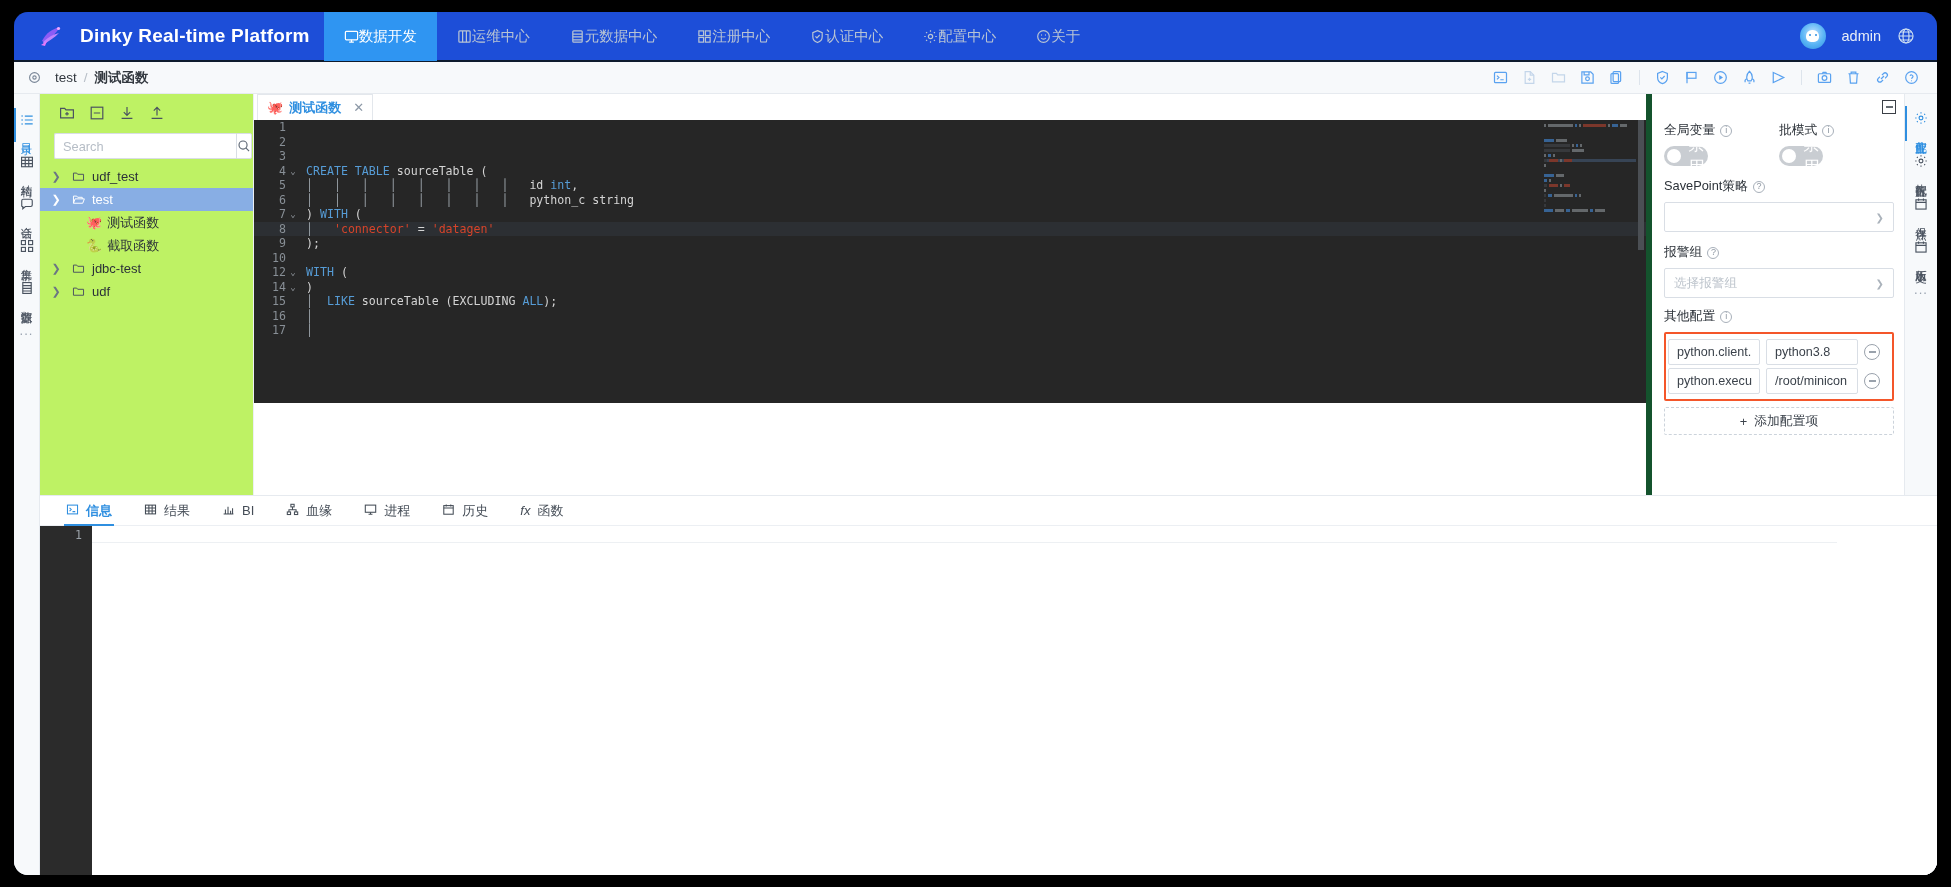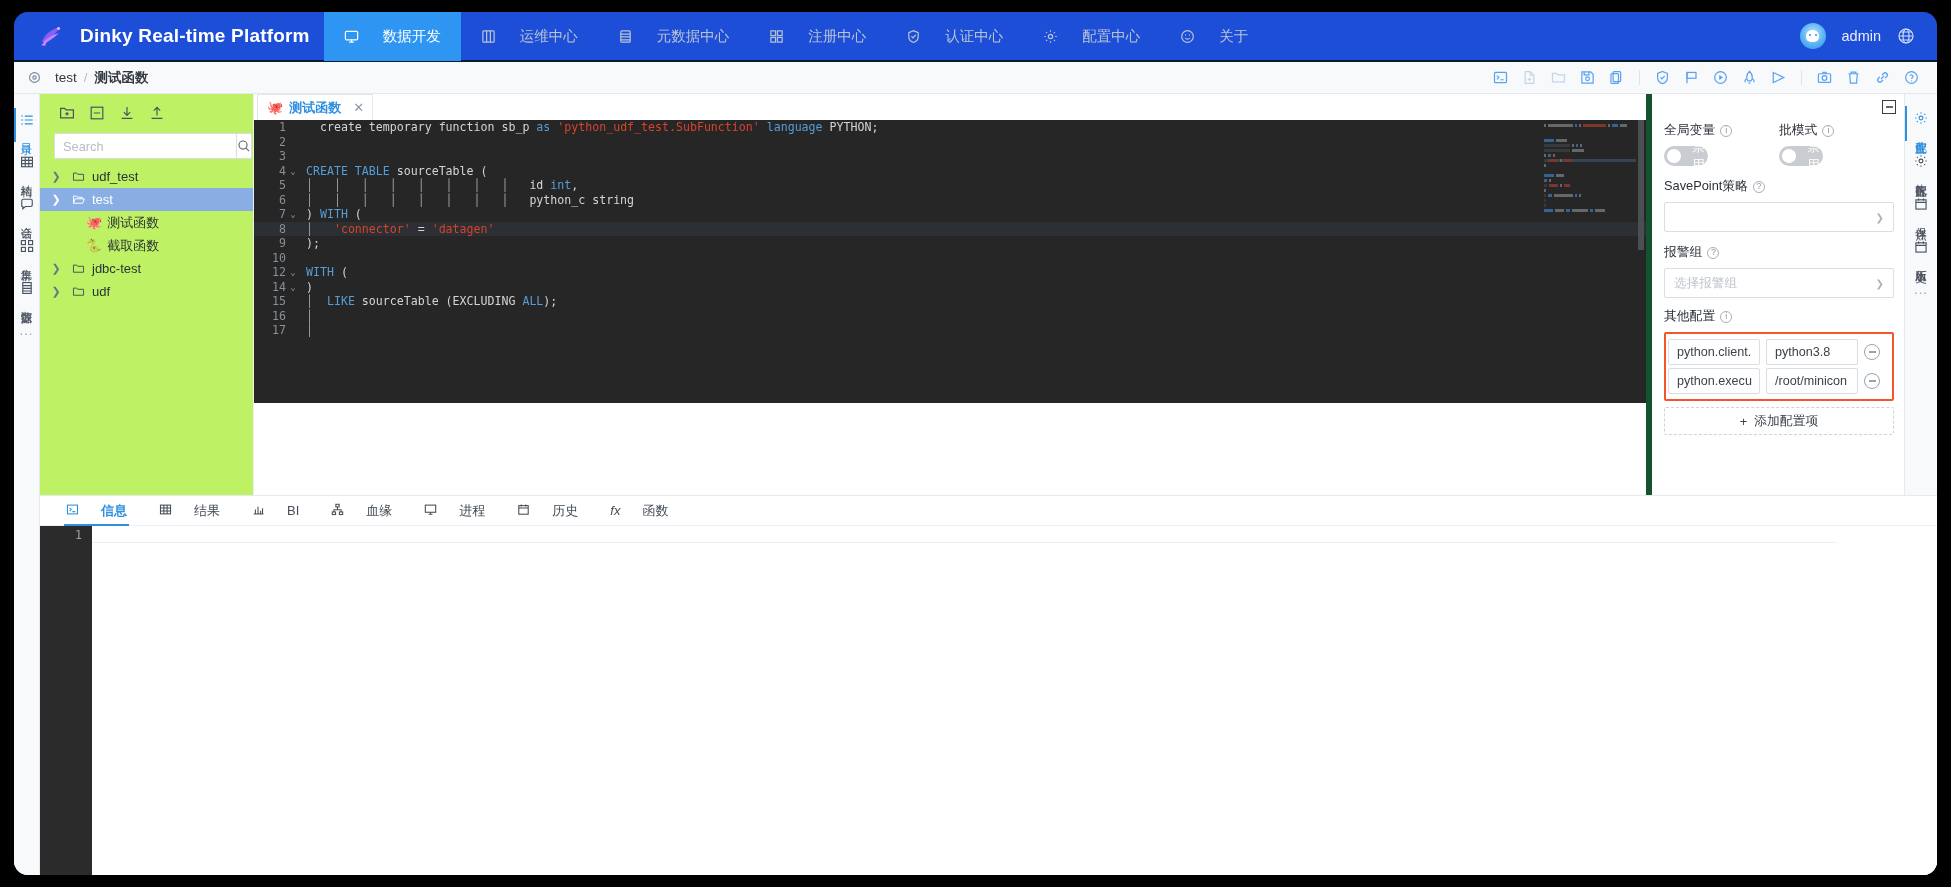--- a/index.html
+++ b/index.html
@@ -26,21 +26,21 @@
   .logo {
     width: 46px; height: 50px; display:flex; align-items:center; justify-content:center;
     margin-left: 14px;
   }
   .brand {
     color: #fff; font-size: 19px; font-weight: 600; letter-spacing: .2px;
     margin-left: 6px; white-space: nowrap;
   }
   .navitems { display: flex; align-items: center; height: 50px; margin-left: 14px; }
   .navitem {
-    display: flex; align-items: center; gap: 24px;
+    display: flex; align-items: center; gap: 0;
     height: 50px; padding: 0 20px;
     color: #b8c4d4; font-size: 14.5px; white-space: nowrap; cursor: pointer;
   }
   .navitem.active { background: #2f95f2; color: #fff; }
   .navitem .ic { display:flex; align-items:center; }
   .navright { margin-left: auto; display:flex; align-items:center; gap: 16px; padding-right: 22px; }
   .avatar {
     width: 26px; height: 26px; border-radius: 50%;
     background: radial-gradient(circle at 50% 40%, #bfe3ff 0%, #59b4f5 55%, #2f8fe0 100%);
     display:flex; align-items:center; justify-content:center;
@@ -157,21 +157,21 @@
   .cfgrow2 { display:flex; }
   .cfgcol { flex:1; }
   .cfglabel { font-size:12.8px; color:#2b3138; display:flex; align-items:center; gap:5px; margin-bottom:7px; }
   .infoic { width:12px; height:12px; border:1px solid #a8b0ba; border-radius:50%; font-size:9px; color:#8d96a1;
             display:flex; align-items:center; justify-content:center; line-height:1; }
   .switch {
     width:44px; height:20px; border-radius:10px; background:#c9cdd2;
     display:flex; align-items:center; padding:0 3px; gap:3px; cursor:pointer;
   }
   .switch .knob { width:14px; height:14px; border-radius:50%; background:#fff; flex:none; }
-  .switch .stext { color:#fff; font-size:13px;font-family:Liberation Serif, serif; }
+  .switch .stext { color:#fff; font-size:17px;font-family:Liberation Serif, serif; }
   .mt12 { margin-top:12px; }
   .mt10 { margin-top:10px; }
   .select {
     height:30px; border:1px solid #d9dee5; border-radius:2px; background:#fff;
     display:flex; align-items:center; padding:0 9px; font-size:12.6px; color:#3b424b; cursor:pointer;
   }
   .select .ph { color:#bcc3cb; }
   .select .chev { margin-left:auto; color:#aab2bb; font-size:10px; }
   .kvbox { border:2px solid #f4562a; border-radius:2px; padding:2px; margin-top:2px; }
   .kvrow { display:flex; align-items:center; gap:6px; margin:3px 0; }
@@ -199,21 +199,21 @@
   }
   .railR .railitem { width:33px; }
 
   
   .bottom {
     position:absolute; left:26px; right:0; bottom:0; height:380px; background:#fff;
     border-top:1px solid #e6eaef;
   }
   .btabs { height:30px; display:flex; align-items:center; padding-left:10px; border-bottom:1px solid #eceff3; }
   .btab {
-    display:flex; align-items:center; gap:22px; height:30px; padding:0 16px;
+    display:flex; align-items:center; gap:7px; height:30px; padding:0 16px;
     font-size:13px; color:#454d57; cursor:pointer; position:relative;
   }
   .btab.active { color:#2f8fe0; font-weight:600; }
   .btab.active:after { content:""; position:absolute; left:14px; right:14px; bottom:0; height:2px; background:#2f8fe0; }
   .logarea { position:absolute; left:0; right:0; top:30px; bottom:0; background:#fff; }
   .loggut { position:absolute; left:0; top:0; width:52px; height:100%; background:#2b2b2b; }
   .logline1 { position:absolute; left:0; top:2px; width:52px; text-align:right; padding-right:10px;
               color:#9aa1a8; font-family:"DejaVu Sans Mono",monospace; font-size:11.6px; }
   .loghair { position:absolute; left:52px; right:100px; top:16px; height:1px; background:#edf0f3; }
 </style>
@@ -575,21 +575,21 @@
       <div class="tabstrip">
         <div class="etab">
           <span class="emoji">🐙</span>
           <span>测试函数</span>
           <span class="x">✕</span>
         </div>
       </div>
 
       <div class="codewrap">
         <div class="codearea" id="code-lines">
-            <div class="cline"><span class="num">1</span><span class="fold"></span><span class="txt"><span class="t">  </span><span class="t">create temporary function sb_p </span><span class="k">as</span><span class="t"> </span><span class="s">'python_udf_test.SubFunction'</span><span class="t"> </span><span class="k">language</span><span class="t"> PYTHON;</span></span></div>
+            <div class="cline"><span class="num">1</span><span class="fold"></span></div>
             <div class="cline"><span class="num">2</span><span class="fold"></span><span class="txt"></span></div>
             <div class="cline"><span class="num">3</span><span class="fold"></span><span class="txt"></span></div>
             <div class="cline"><span class="num">4</span><span class="fold">⌄</span><span class="txt"><span class="k">CREATE TABLE</span><span class="t"> sourceTable (</span></span></div>
             <div class="cline"><span class="num">5</span><span class="fold"></span><span class="txt"><span class="g">│   │   │   │   │   │   │   │   </span><span class="t">id </span><span class="k">int</span><span class="t">,</span></span></div>
             <div class="cline"><span class="num">6</span><span class="fold"></span><span class="txt"><span class="g">│   │   │   │   │   │   │   │   </span><span class="t">python_c string</span></span></div>
             <div class="cline"><span class="num">7</span><span class="fold">⌄</span><span class="txt"><span class="t">) </span><span class="k">WITH</span><span class="t"> (</span></span></div>
             <div class="cline hl"><span class="num">8</span><span class="fold"></span><span class="txt"><span class="g">│   </span><span class="s">'connector'</span><span class="t"> = </span><span class="s">'datagen'</span></span></div>
             <div class="cline"><span class="num">9</span><span class="fold"></span><span class="txt"><span class="t">);</span></span></div>
             <div class="cline"><span class="num">10</span><span class="fold"></span><span class="txt"></span></div>
             <div class="cline"><span class="num">12</span><span class="fold">⌄</span><span class="txt"><span class="k">WITH</span><span class="t"> (</span></span></div>

